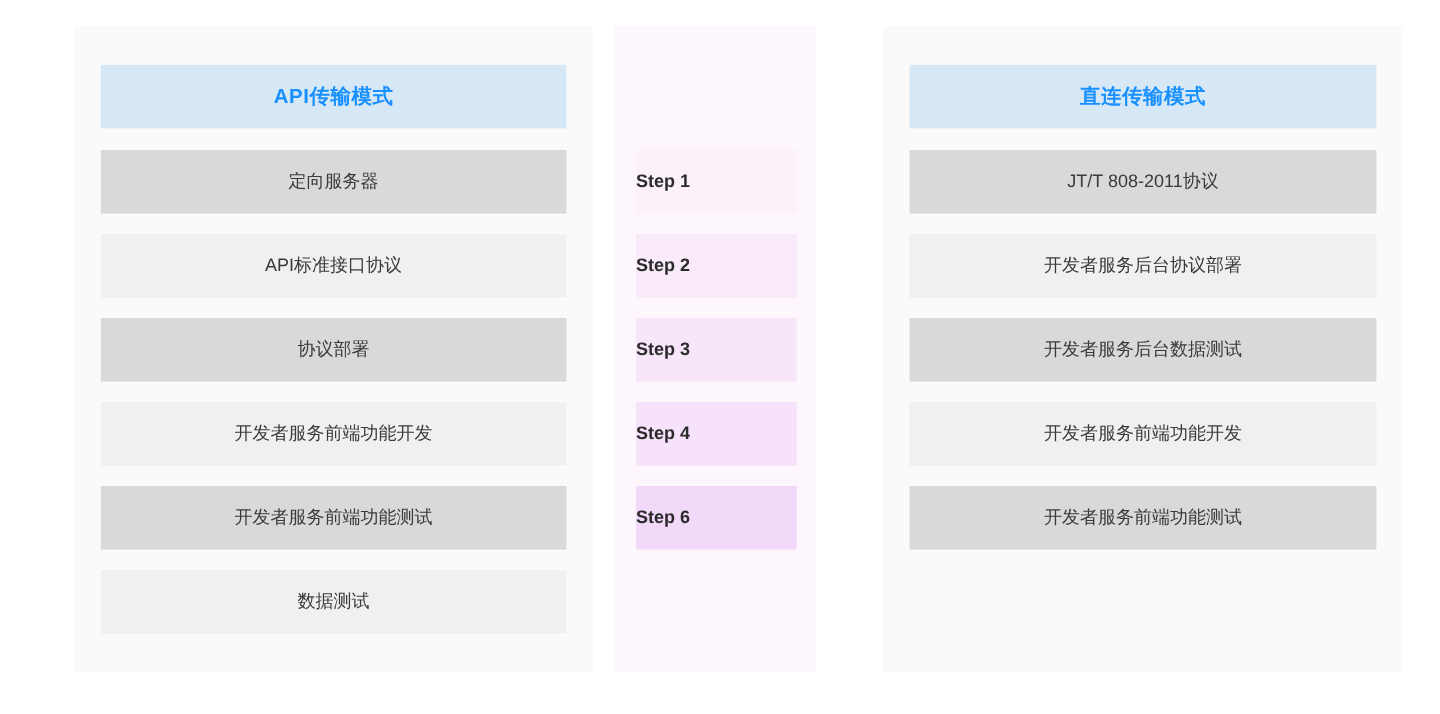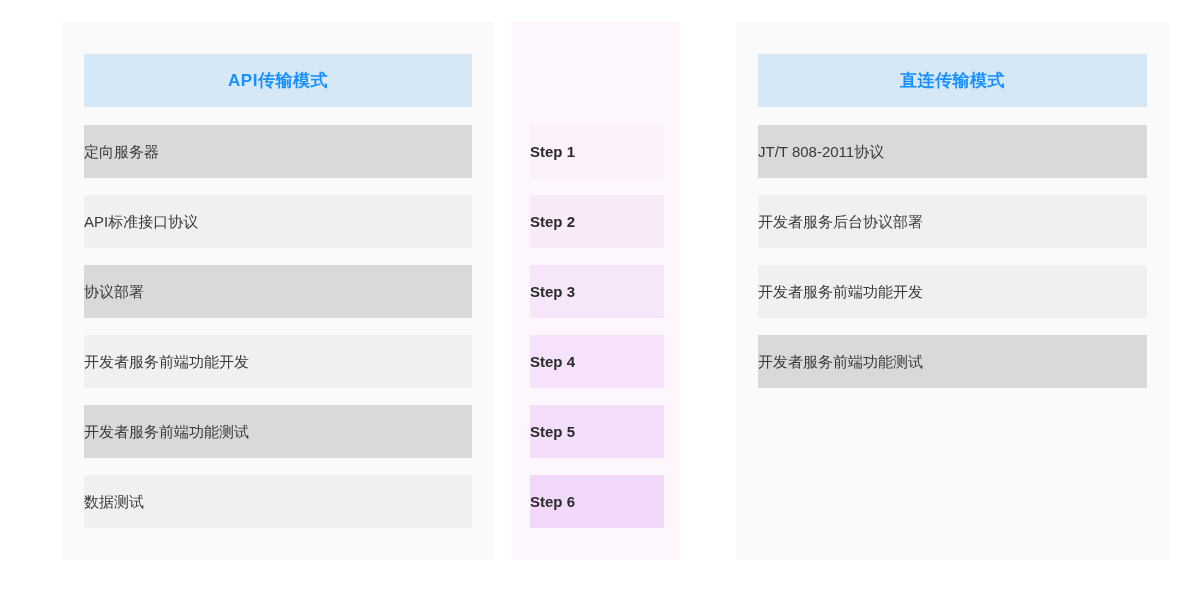--- a/index.html
+++ b/index.html
@@ -56,21 +56,21 @@
     font-size: 17px;
     font-weight: bold;
     letter-spacing: 0.5px;
     margin-bottom: 18px;
   }
 
   
   .row {
     height: 53px;
     line-height: 53px;
-    text-align: left;
+    text-align: center;
     font-size: 15px;
     color: #3a3a3a;
     margin-bottom: 17px;
   }
   .row:last-child { margin-bottom: 0; }
 
   .row.tone-dark  { background: #d9d9d9; }
   .row.tone-light { background: #f0f0f0; }
 
   
@@ -110,31 +110,31 @@
     </div>
   </div>
 
   <div class="panel panel-mid">
     <div class="col-stack">
       <div id="step-rows">
           <div class="step-row step-s1">Step 1</div>
           <div class="step-row step-s2">Step 2</div>
           <div class="step-row step-s3">Step 3</div>
           <div class="step-row step-s4">Step 4</div>
-          <div class="step-row step-s5">Step 5</div>
           <div class="step-row step-s6">Step 6</div>
         </div>
     </div>
   </div>
 
   <div class="panel panel-right">
     <div class="col-stack">
       <div class="col-header">直连传输模式</div>
       <div id="right-rows">
           <div class="row tone-dark">JT/T 808-2011协议</div>
           <div class="row tone-light">开发者服务后台协议部署</div>
+          <div class="row tone-dark">开发者服务后台数据测试</div>
           <div class="row tone-light">开发者服务前端功能开发</div>
           <div class="row tone-dark">开发者服务前端功能测试</div>
         </div>
     </div>
   </div>
 
 </div>
 
 </body></html>

